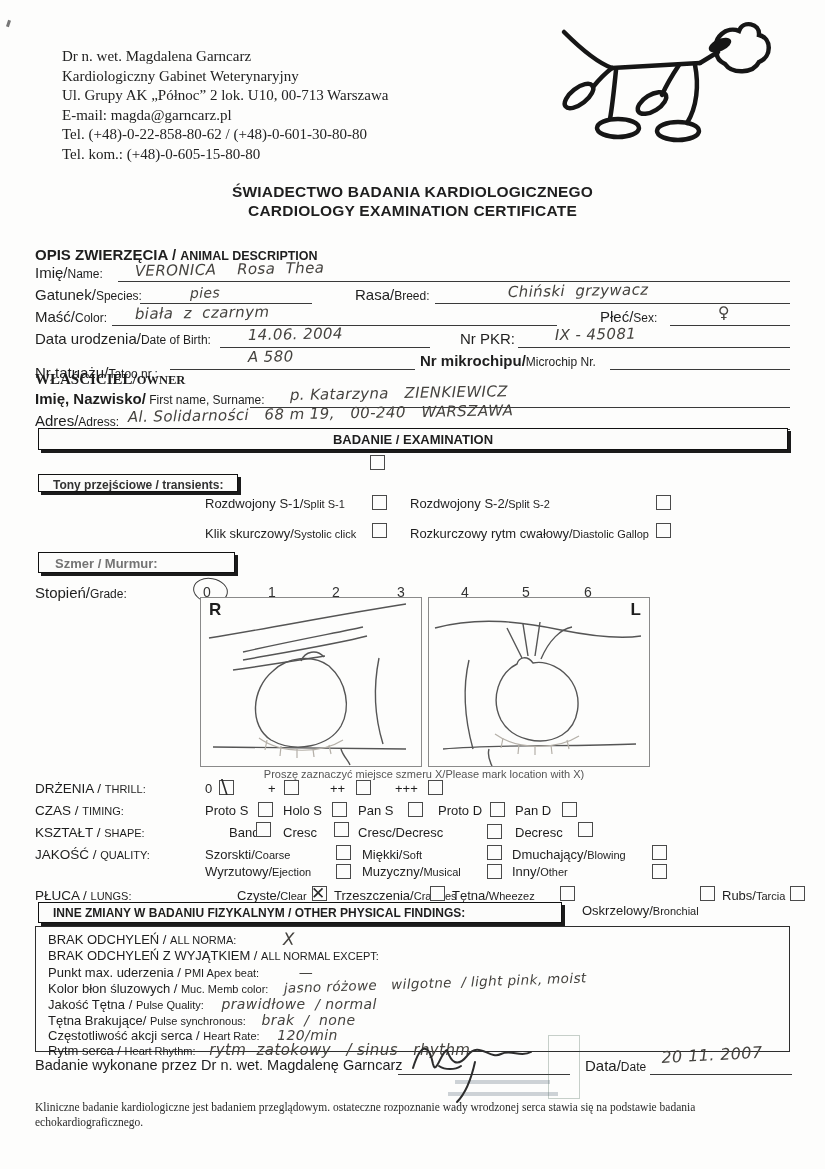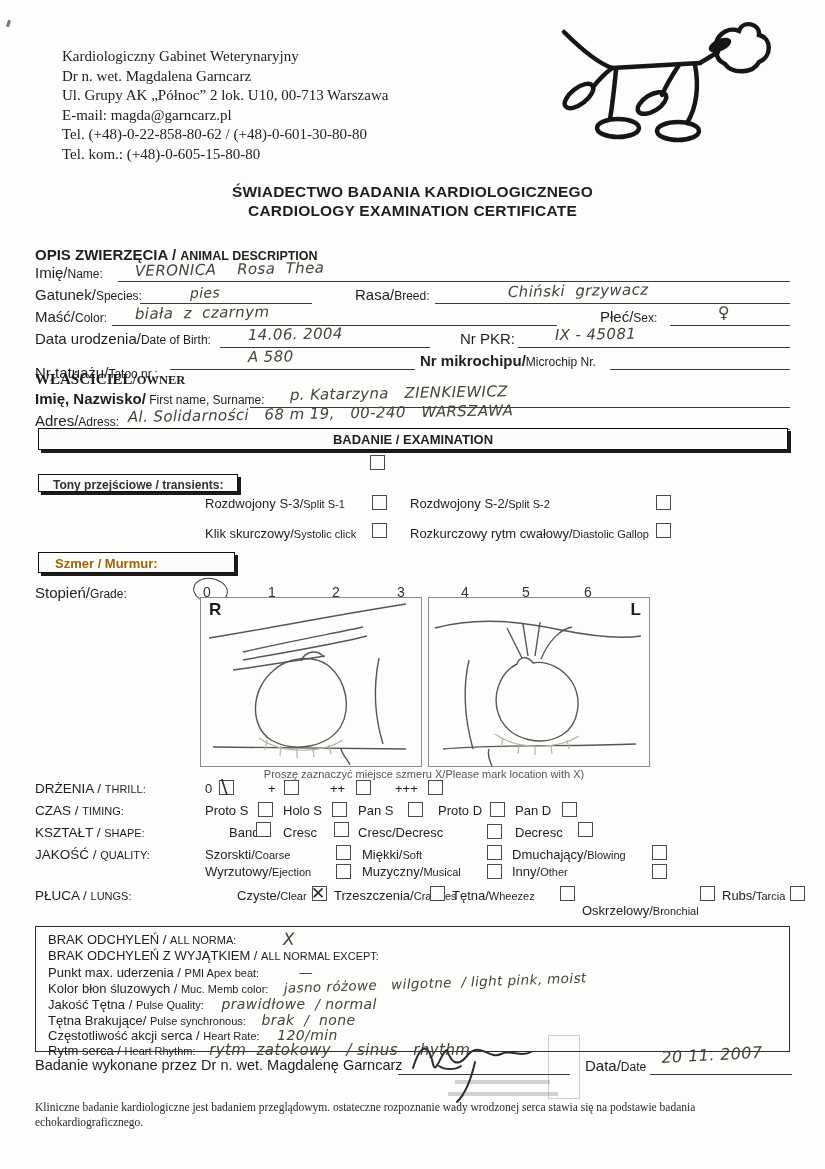--- a/index.html
+++ b/index.html
@@ -46,22 +46,22 @@
   svg{display:block;}
 </style>
 </head>
 <body>
 
 <div class="page">
 
   <div class="abs" style="left:7px;top:20px;width:3px;height:7px;background:#777;transform:rotate(18deg);"></div>
 
   <div class="abs clinic" style="left:62px;top:47px;">
+    <div>Dr n. wet. Magdalena Garncarz</div>
     <div>Kardiologiczny Gabinet Weterynaryjny</div>
-    <div>Dr n. wet. Magdalena Garncarz</div>
     <div>Ul. Grupy AK „Północ” 2 lok. U10, 00-713 Warszawa</div>
     <div>E-mail: magda@garncarz.pl</div>
     <div>Tel. (+48)-0-22-858-80-62 / (+48)-0-601-30-80-80</div>
     <div>Tel. kom.: (+48)-0-605-15-80-80</div>
   </div>
 
   <div class="abs" style="left:548px;top:16px;">
     <svg width="235" height="135" viewBox="0 0 235 135" fill="none" stroke="#161616" stroke-width="4.5" stroke-linecap="round">
       <path d="M16 16 C 34 34 50 47 64 52"></path>
       <path d="M64 52 L 152 47"></path>
@@ -159,21 +159,21 @@
 
   <span class="cb" style="left:370px;top:455px;">
       <span class="mark"></span>
     </span>
 
   <div class="abs bar" style="left:38px;top:474px;width:198px;height:16px;overflow:hidden;">
     <div style="font-size:12px;font-weight:bold;color:#333;padding:3px 0 0 14px;white-space:nowrap;">Tony przejściowe / transients:</div>
   </div>
 
   <div class="olab" style="left:205px;top:496px;">
-    <span>Rozdwojony S-3/</span><span class="en">Split S-1</span>
+    <span>Rozdwojony S-1/</span><span class="en">Split S-1</span>
   </div>
   <span class="cb" style="left:372px;top:495px;">
       <span class="mark"></span>
     </span>
   <div class="olab" style="left:410px;top:496px;">
     <span>Rozdwojony S-2/</span><span class="en">Split S-2</span>
   </div>
   <span class="cb" style="left:656px;top:495px;">
       <span class="mark"></span>
     </span>
@@ -185,21 +185,21 @@
       <span class="mark"></span>
     </span>
   <div class="olab" style="left:410px;top:526px;">
     <span>Rozkurczowy rytm cwałowy/</span><span class="en">Diastolic Gallop</span>
   </div>
   <span class="cb" style="left:656px;top:523px;">
       <span class="mark"></span>
     </span>
 
   <div class="abs bar" style="left:38px;top:552px;width:195px;height:19px;overflow:hidden;">
-    <div style="font-size:13px;font-weight:bold;color:#a16207;padding:3px 0 0 16px;white-space:nowrap;">Szmer / Murmur:</div>
+    <div style="font-size:13px;font-weight:bold;color:#737373;padding:3px 0 0 16px;white-space:nowrap;">Szmer / Murmur:</div>
   </div>
 
   <div class="abs" style="left:35px;top:584px;white-space:nowrap;">
     <span class="pl">Stopień/</span><span class="en">Grade:</span>
   </div>
   <span class="gradeNum" style="left:203px;top:584px;">0</span>
   <span class="gradeNum" style="left:268px;top:584px;">1</span>
   <span class="gradeNum" style="left:332px;top:584px;">2</span>
   <span class="gradeNum" style="left:397px;top:584px;">3</span>
   <span class="gradeNum" style="left:461px;top:584px;">4</span>
@@ -365,20 +365,23 @@
     </span>
   <span class="olab" style="left:582px;top:903px;"><span>Oskrzelowy/</span><span class="en">Bronchial</span></span>
   <span class="cb" style="left:700px;top:886px;">
       <span class="mark"></span>
     </span>
   <span class="olab" style="left:722px;top:888px;"><span>Rubs/</span><span class="en">Tarcia</span></span>
   <span class="cb" style="left:790px;top:886px;">
       <span class="mark"></span>
     </span>
 
+  <div class="abs bar" style="left:38px;top:902px;width:522px;height:19px;">
+    <div style="font-size:12px;font-weight:bold;padding:3px 0 0 14px;white-space:nowrap;">INNE ZMIANY W BADANIU FIZYKALNYM / OTHER PHYSICAL FINDINGS:</div>
+  </div>
 
   <div class="obox" style="left:35px;top:926px;width:753px;height:124px;">
     <div class="oline" style="left:12px;top:5px;">
       <span>BRAK ODCHYLEŃ / </span><span class="en">ALL NORMA:</span>
       <span class="hw" style="position:absolute;left:235px;top:-3px;font-size:17px;">X</span>
     </div>
     <div class="oline" style="left:12px;top:21px;">
       <span>BRAK ODCHYLEŃ Z WYJĄTKIEM / </span><span class="en">ALL NORMAL EXCEPT:</span>
       <span class="hw" style="margin-left:10px;font-size:13px;"></span>
     </div>

